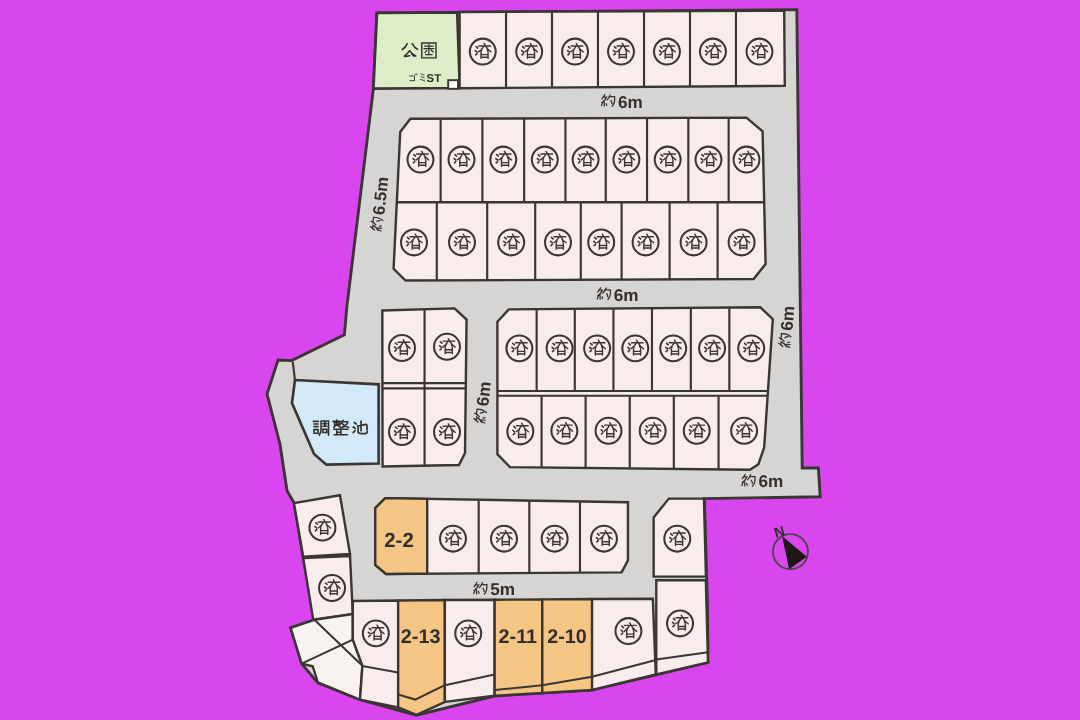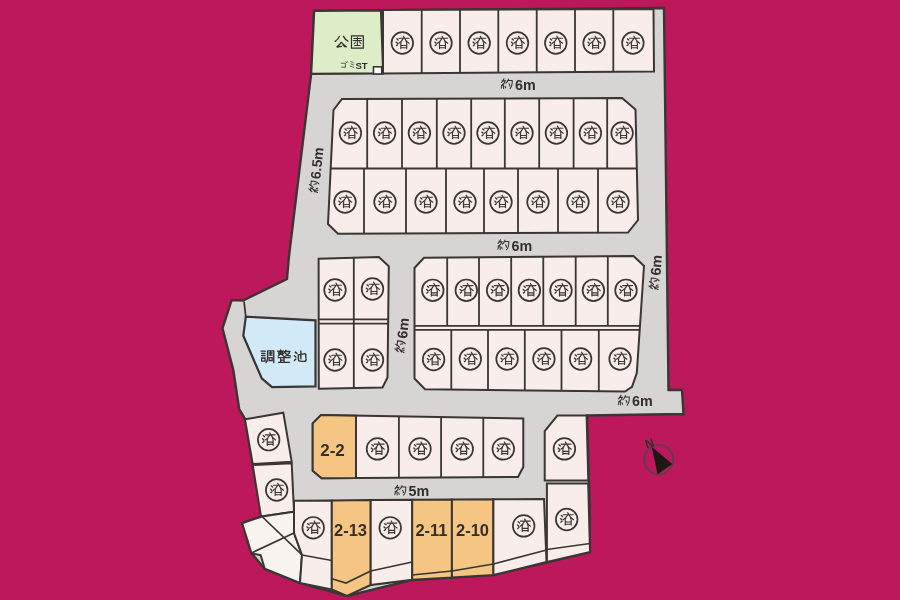--- a/index.html
+++ b/index.html
@@ -1,16 +1,16 @@
 <!DOCTYPE html>
 <html><head>
 <meta charset="utf-8">
 <style>
 html,body{margin:0;padding:0;background:#ffffff;}
-#wrap{width:900px;height:600px;position:relative;background:#be185d;overflow:hidden;will-change:transform;}
+#wrap{width:900px;height:600px;position:relative;background:#d946ef;overflow:hidden;will-change:transform;}
 text{font-family:"Liberation Sans",sans-serif;fill:#332f2d;}
 </style>
 </head>
 <body>
 <div id="wrap">
 <svg width="900" height="600" viewBox="0 0 900 600" xmlns="http://www.w3.org/2000/svg">
 <defs>
 
 <g id="gSai" fill="none" stroke="#3a3633" stroke-linecap="round">
  <path d="M13,22 L22,30 M8,44 L17,52 M10,68 L18,61" stroke-width="9"></path>

